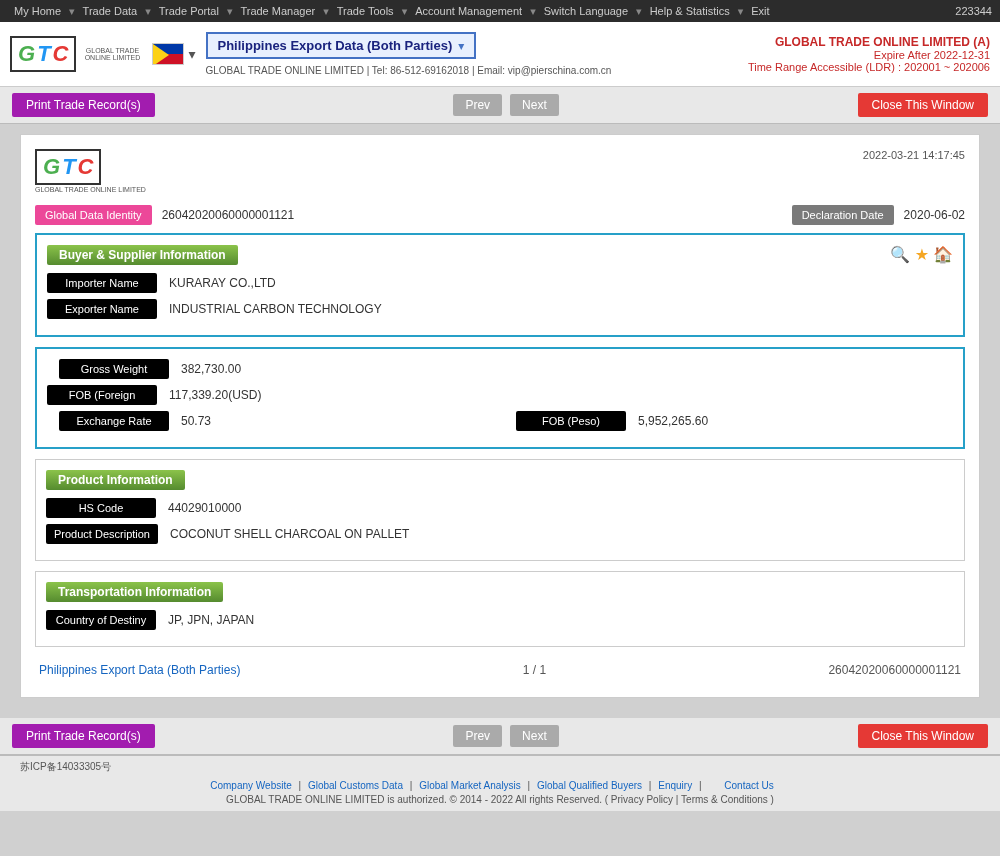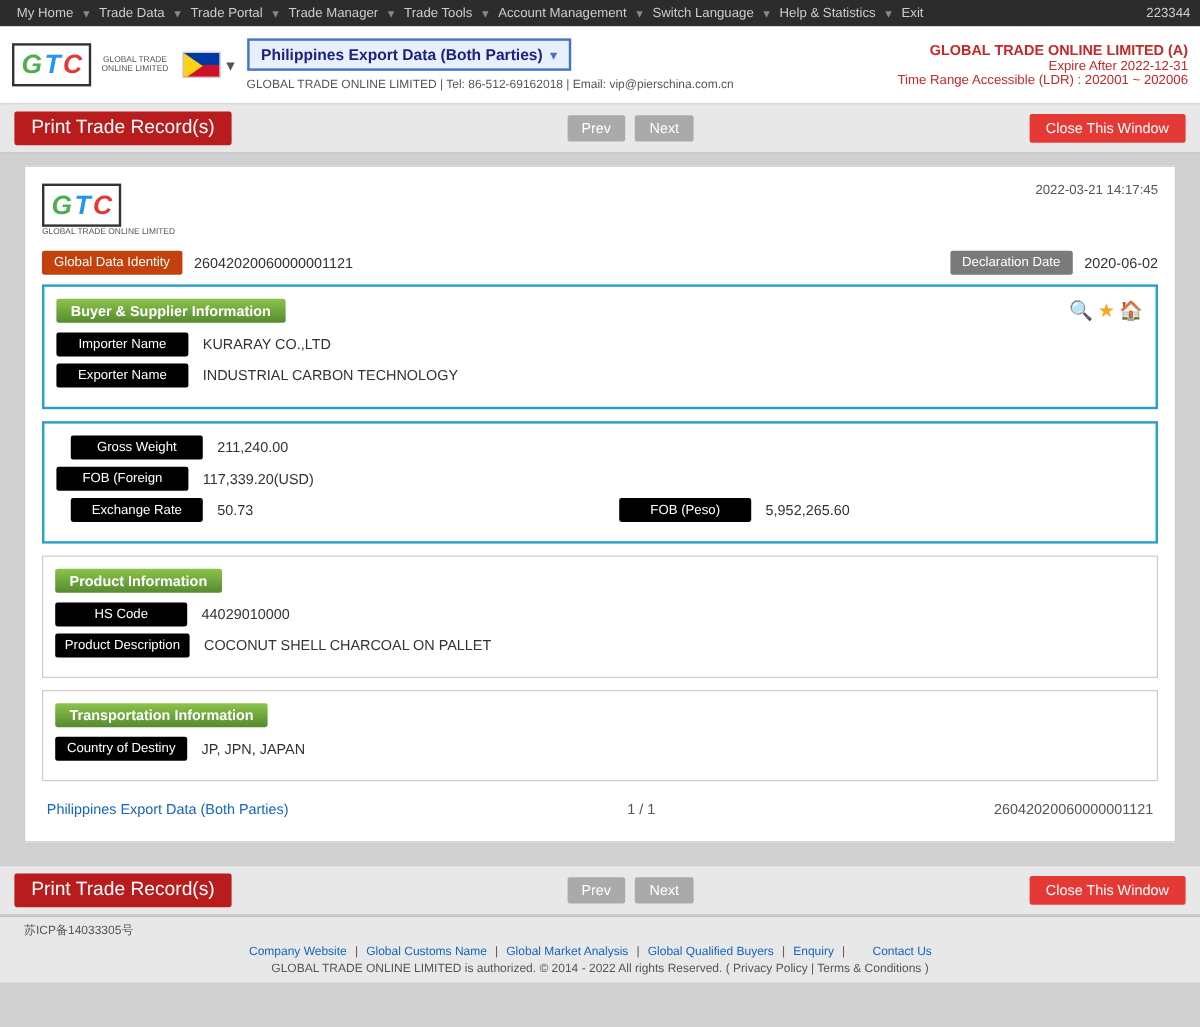--- a/index.html
+++ b/index.html
@@ -74,25 +74,25 @@
     
     .toolbar {
       background: #e8e8e8;
       padding: 6px 12px;
       display: flex;
       align-items: center;
       gap: 8px;
       border-bottom: 1px solid #bbb;
     }
     .btn-print {
-      background: #b91c1c;
+      background: #a21caf;
       color: #fff;
       border: none;
       padding: 5px 14px;
-      font-size: 16px;
+      font-size: 12px;
       cursor: pointer;
       border-radius: 2px;
     }
     .btn-nav {
       background: #aaa;
       color: #fff;
       border: none;
       padding: 4px 12px;
       font-size: 12px;
       cursor: pointer;
@@ -202,21 +202,21 @@
     .two-col-fields .field-row { flex: 1; }
 
     
     .global-data-row {
       display: flex;
       align-items: center;
       gap: 10px;
       margin-bottom: 8px;
     }
     .global-label {
-      background: #c2410c;
+      background: #ec4899;
       color: #fff;
       padding: 4px 10px;
       font-size: 11px;
       border-radius: 2px;
       white-space: nowrap;
     }
     .global-value { font-size: 12px; color: #333; flex: 1; }
     .decl-label {
       background: #7a7a7a;
       color: #fff;
@@ -337,21 +337,21 @@
       <div class="field-row">
         <span class="field-label">Exporter Name</span>
         <span class="field-value">INDUSTRIAL CARBON TECHNOLOGY</span>
       </div>
     </div>
 
     <div class="section-highlight">
       <div class="two-col-fields">
         <div class="field-row">
           <span class="field-label">Gross Weight</span>
-          <span class="field-value">211,240.00</span>
+          <span class="field-value">382,730.00</span>
         </div>
       </div>
       <div class="field-row">
         <span class="field-label">FOB (Foreign</span>
         <span class="field-value">117,339.20(USD)</span>
       </div>
       <div class="two-col-fields">
         <div class="field-row">
           <span class="field-label">Exchange Rate</span>
           <span class="field-value">50.73</span>
@@ -400,20 +400,20 @@
   <div class="spacer"></div>
   <button class="btn-close">Close This Window</button>
 </div>
 
 <div style="background:#e8e8e8; padding: 4px 20px 2px 20px; border-top: 1px solid #bbb;">
   <div style="font-size:10px; color:#555; text-align:left;">苏ICP备14033305号</div>
 </div>
 <div style="background:#e8e8e8; text-align:center; padding: 4px 10px 6px; font-size:10px; color:#555;">
   <div>
     <a href="#" style="color:#1565c0; text-decoration:none; margin:0 4px;">Company Website</a> |
-    <a href="#" style="color:#1565c0; text-decoration:none; margin:0 4px;">Global Customs Name</a> |
+    <a href="#" style="color:#1565c0; text-decoration:none; margin:0 4px;">Global Customs Data</a> |
     <a href="#" style="color:#1565c0; text-decoration:none; margin:0 4px;">Global Market Analysis</a> |
     <a href="#" style="color:#1565c0; text-decoration:none; margin:0 4px;">Global Qualified Buyers</a> |
     <a href="#" style="color:#1565c0; text-decoration:none; margin:0 4px;">Enquiry</a> |
     <a href="#" style="color:#1565c0; text-decoration:none; margin:0 20px;">Contact Us</a>
   </div>
   <div style="margin-top:3px;">GLOBAL TRADE ONLINE LIMITED is authorized. © 2014 - 2022 All rights Reserved.  ( Privacy Policy | Terms &amp; Conditions )</div>
 </div>
 
 </body></html>

